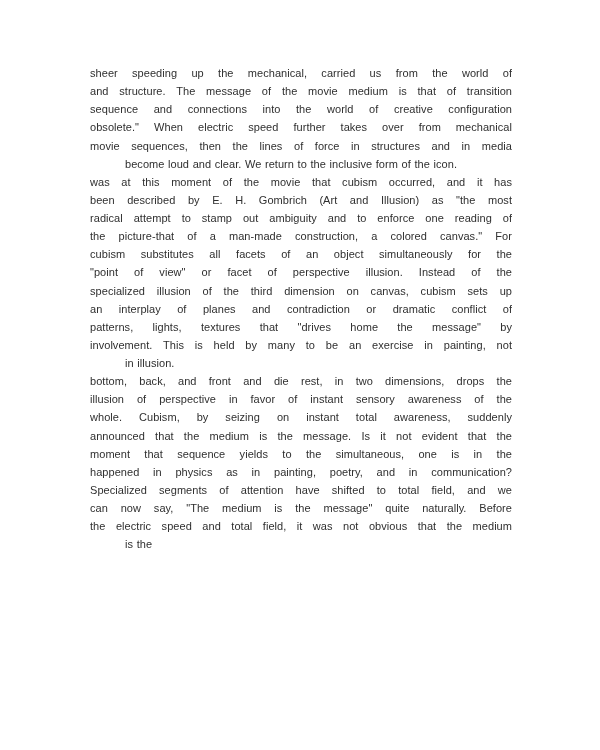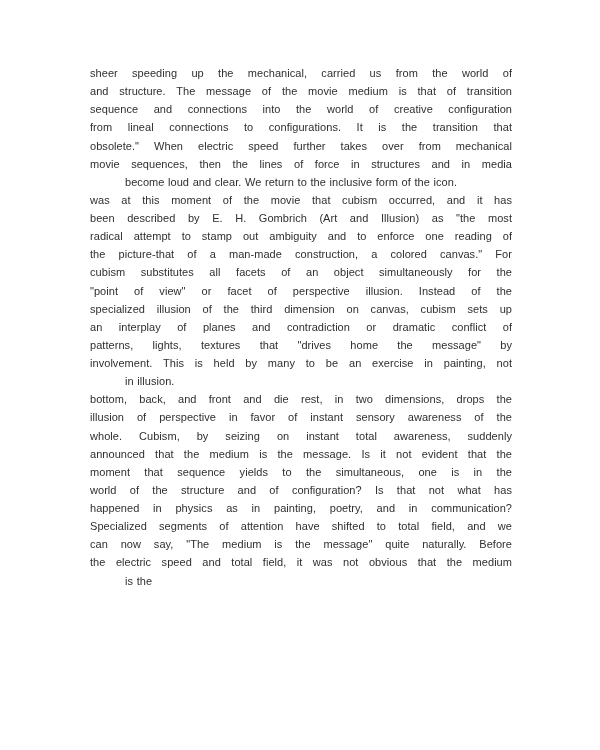--- a/index.html
+++ b/index.html
@@ -51,21 +51,20 @@
 </style>
 </head>
 <body>
 
 <div class="page">
   <div class="text-block" style="color: rgb(47, 47, 47);">
       <div class="paragraph">
         <div class="line">sheer speeding up the mechanical, carried us from the world of</div>
         <div class="line">and structure. The message of the movie medium is that of transition</div>
         <div class="line">sequence and connections into the world of creative configuration</div>
-        <div class="line">from lineal connections to configurations. It is the transition that</div>
         <div class="line">obsolete." When electric speed further takes over from mechanical</div>
         <div class="line">movie sequences, then the lines of force in structures and in media</div>
         <div class="line ragged">become loud and clear. We return to the inclusive form of the icon.</div>
       </div>
       <div class="paragraph">
         <div class="line">was at this moment of the movie that cubism occurred, and it has</div>
         <div class="line">been described by E. H. Gombrich (Art and Illusion) as "the most</div>
         <div class="line">radical attempt to stamp out ambiguity and to enforce one reading of</div>
         <div class="line">the picture-that of a man-made construction, a colored canvas." For</div>
         <div class="line">cubism substitutes all facets of an object simultaneously for the</div>
@@ -75,21 +74,20 @@
         <div class="line">patterns, lights, textures that "drives home the message" by</div>
         <div class="line">involvement. This is held by many to be an exercise in painting, not</div>
         <div class="line ragged">in illusion.</div>
       </div>
       <div class="paragraph">
         <div class="line">bottom, back, and front and die rest, in two dimensions, drops the</div>
         <div class="line">illusion of perspective in favor of instant sensory awareness of the</div>
         <div class="line">whole. Cubism, by seizing on instant total awareness, suddenly</div>
         <div class="line">announced that the medium is the message. Is it not evident that the</div>
         <div class="line">moment that sequence yields to the simultaneous, one is in the</div>
-        <div class="line">world of the structure and of configuration? Is that not what has</div>
         <div class="line">happened in physics as in painting, poetry, and in communication?</div>
         <div class="line">Specialized segments of attention have shifted to total field, and we</div>
         <div class="line">can now say, "The medium is the message" quite naturally. Before</div>
         <div class="line">the electric speed and total field, it was not obvious that the medium</div>
         <div class="line ragged">is the</div>
       </div>
     </div>
 </div>
 
 </body></html>

